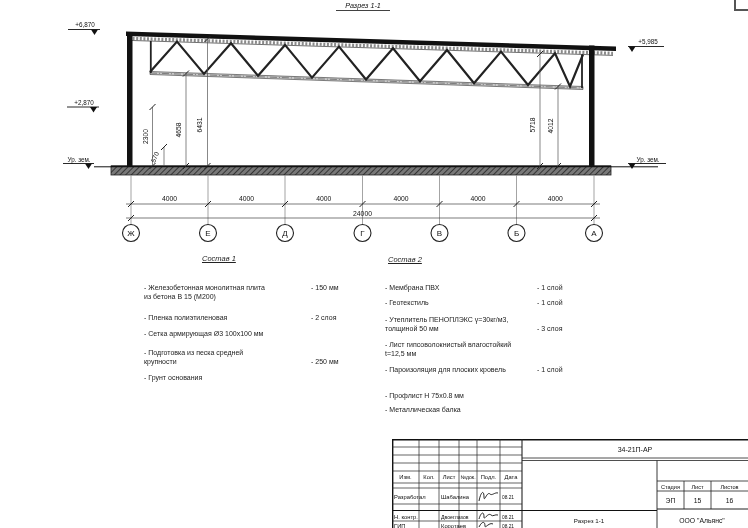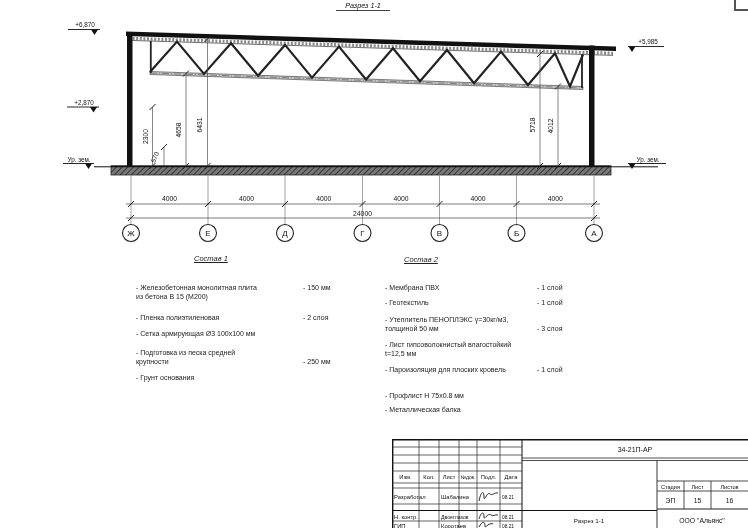--- a/index.html
+++ b/index.html
@@ -185,21 +185,21 @@
       <circle cx="516.5" cy="233" r="8.5" fill="#fff" stroke="#222" stroke-width="1.1"></circle>
       <text x="516.5" y="235.8" text-anchor="middle">Б</text>
     </g>
     <g>
       <circle cx="594" cy="233" r="8.5" fill="#fff" stroke="#222" stroke-width="1.1"></circle>
       <text x="594" y="235.8" text-anchor="middle">А</text>
     </g>
   </g>
 </svg>
 
-<div id="comp1" class="comp" style="left:136px;top:254px;width:215px;">
+<div id="comp1" class="comp" style="left:144px;top:254px;width:215px;">
   <div class="comp-title" style="margin-left:58px;">Состав 1</div>
   <div class="ci" style="margin-top:20px;">
     <span class="ci-text">- Железобетонная  монолитная плита
   из бетона В 15 (М200)</span>
     <span class="ci-val">- 150 мм</span>
   </div>
   <div class="ci" style="margin-top:12px;">
     <span class="ci-text">- Пленка полиэтиленовая</span>
     <span class="ci-val">- 2 слоя</span>
   </div>
@@ -211,21 +211,21 @@
     <span class="ci-text">- Подготовка из песка средней
   крупности</span>
     <span class="ci-val" style="top:9px;">- 250 мм</span>
   </div>
   <div class="ci" style="margin-top:7px;">
     <span class="ci-text">- Грунт основания</span>
   </div>
 </div>
 
 <div id="comp2" class="comp" style="left:385px;top:255px;width:200px;">
-  <div class="comp-title" style="margin-left:19px;">Состав 2</div>
+  <div class="comp-title" style="margin-left:3px;">Состав 2</div>
   <div class="ci" style="margin-top:19px;">
     <span class="ci-text">- Мембрана ПВХ</span>
     <span class="ci-val">- 1 слой</span>
   </div>
   <div class="ci" style="margin-top:6px;">
     <span class="ci-text">- Геотекстиль</span>
     <span class="ci-val">- 1 слой</span>
   </div>
   <div class="ci" style="margin-top:8px;">
     <span class="ci-text">- Утеплитель ПЕНОПЛЭКС γ=30кг/м3,

